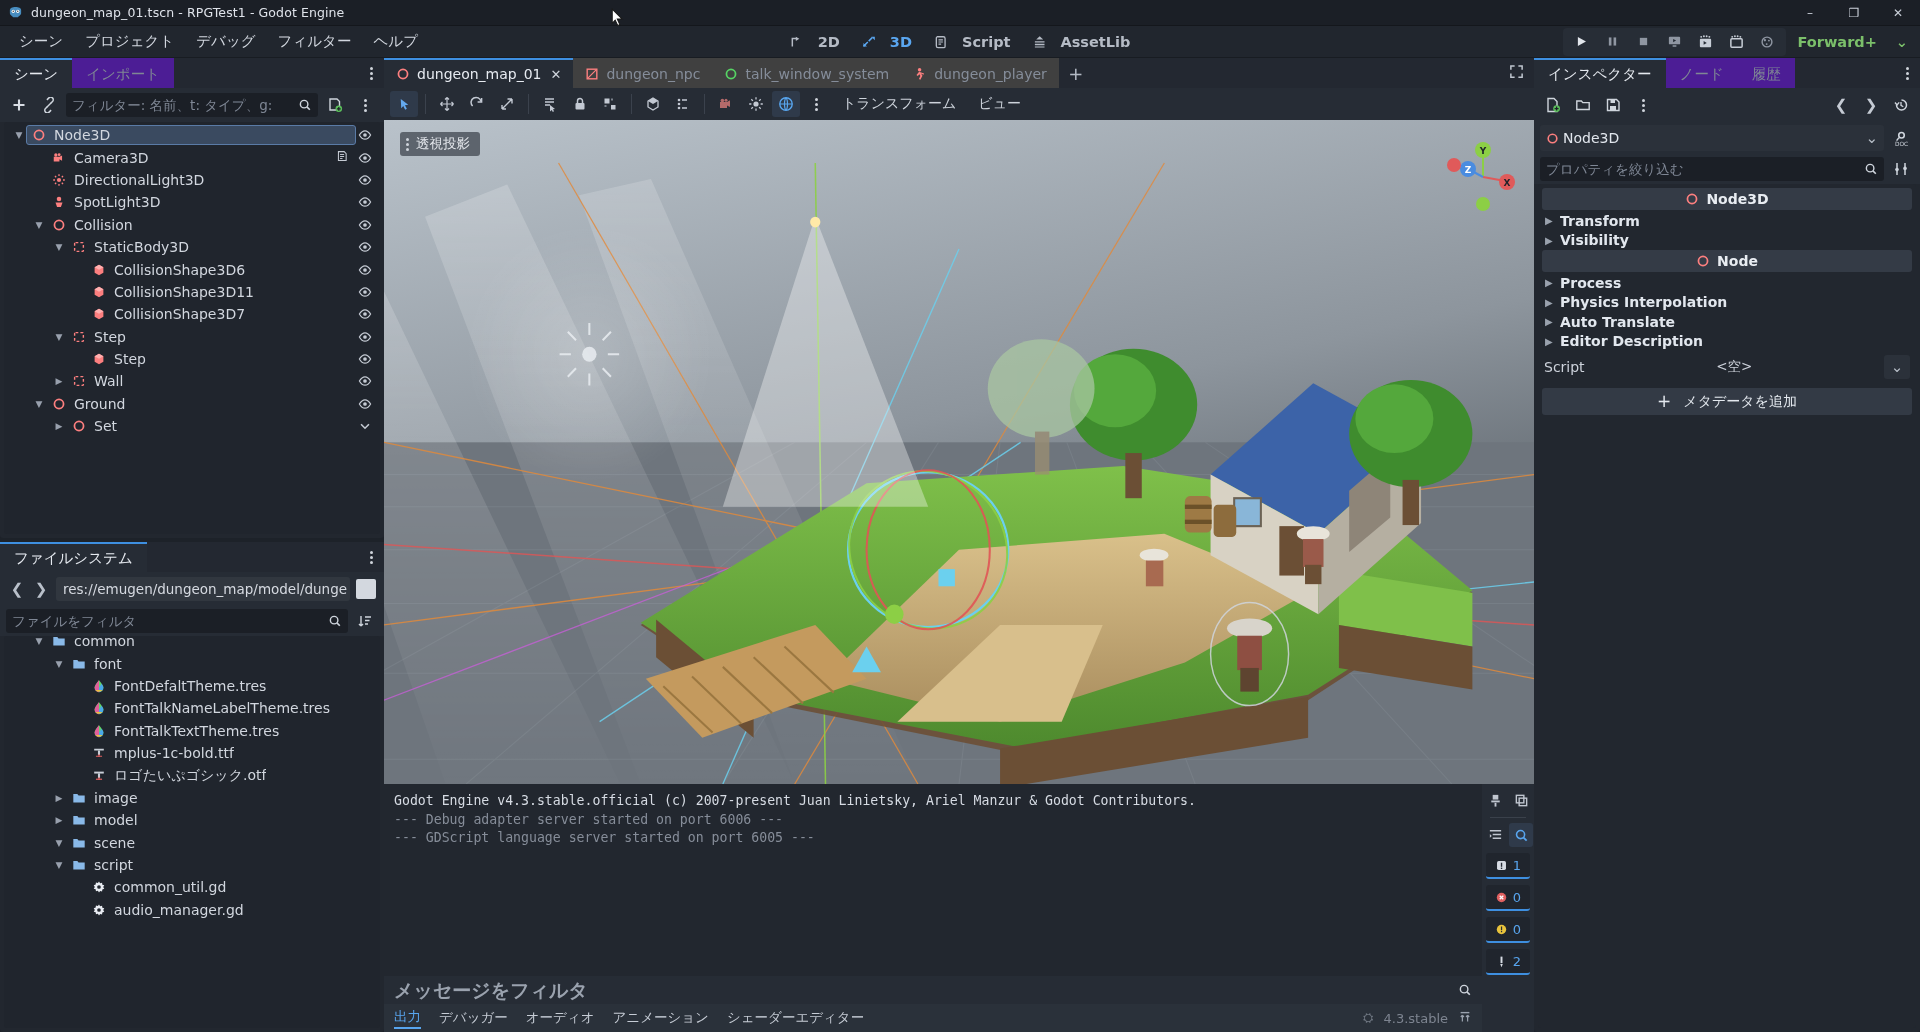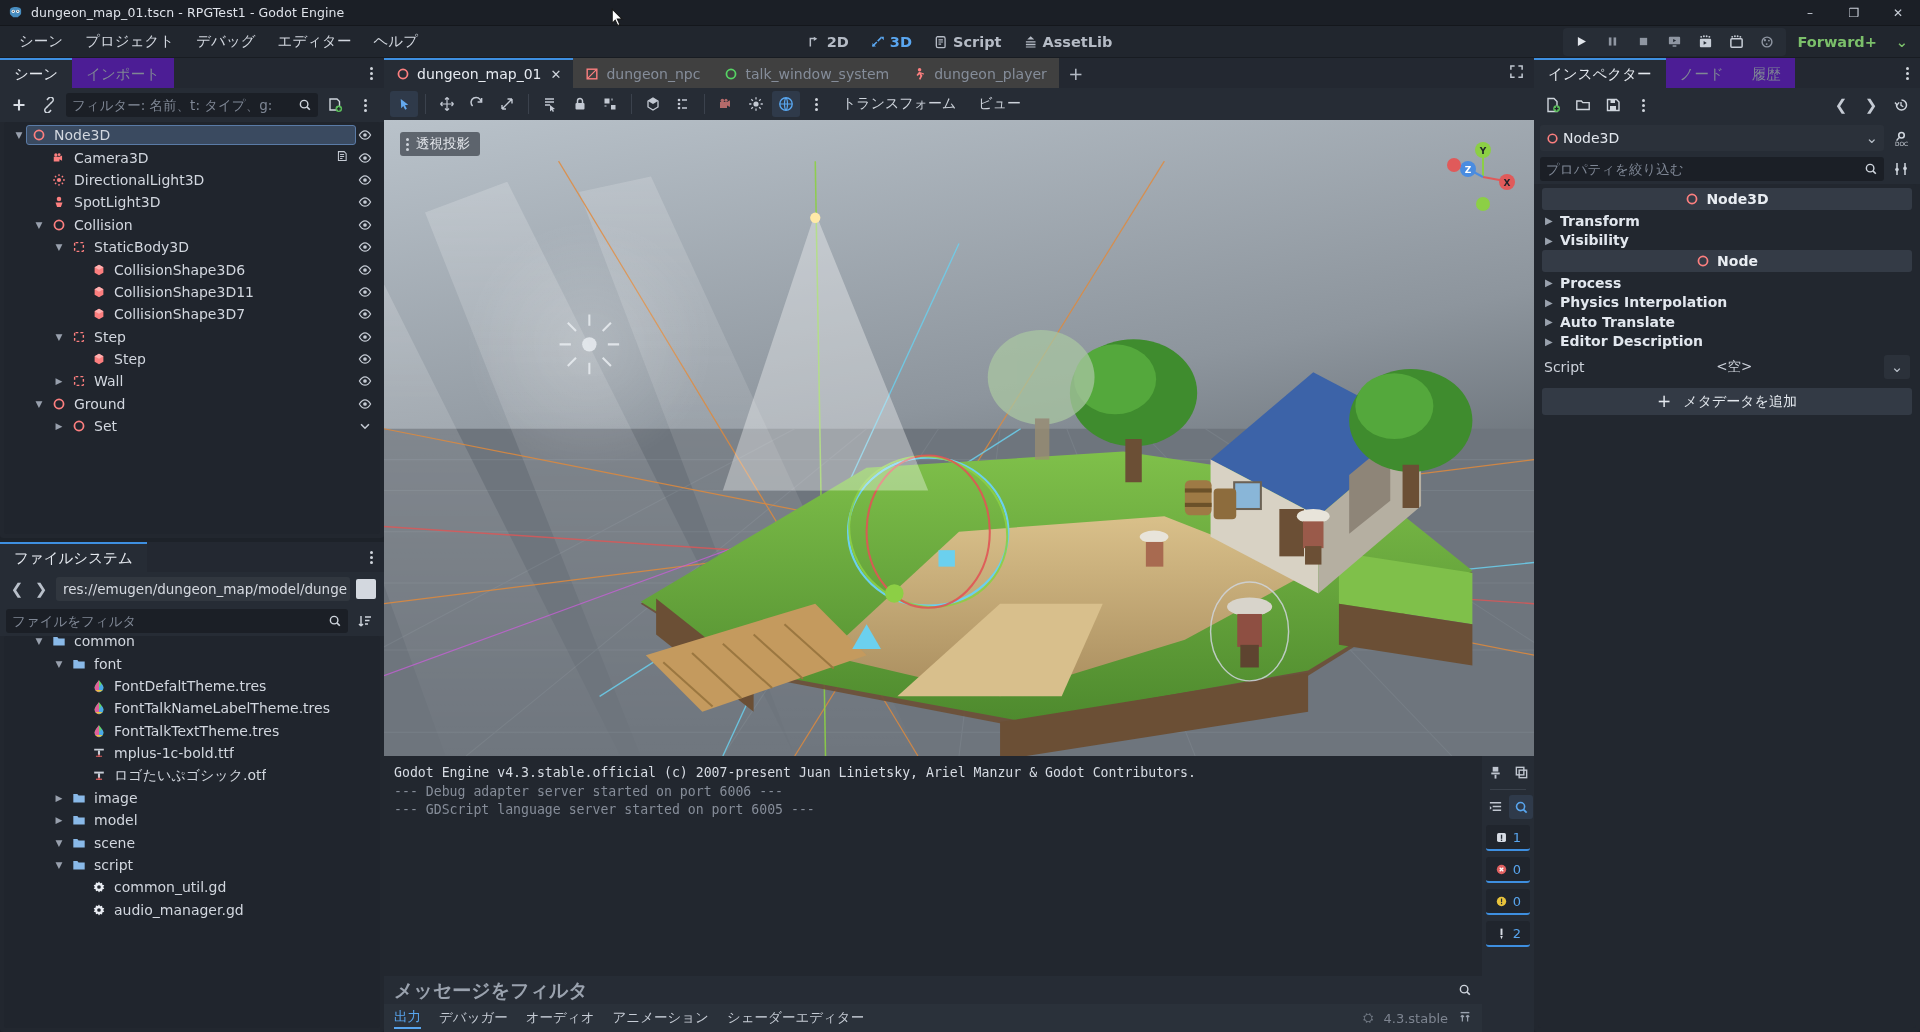--- a/index.html
+++ b/index.html
@@ -20,21 +20,21 @@
   .titlebar .title{ font-size:12.5px; color:#dfe3ea; letter-spacing:0.1px; }
   .win-btns{ margin-left:auto; display:flex; height:26px; }
   .win-btn{ width:44px; height:26px; display:flex;align-items:center;justify-content:center;
             color:#c9cfd8; font-size:12px; }
 
   
   .menubar{ height:32px; background:#21262e; display:flex; align-items:center; padding:0 8px;
             position:relative; flex:none; border-bottom:1px solid #181c22; }
   .menu-item{ padding:4px 11px; font-size:14.5px; color:#d2d7df; border-radius:3px; }
   .main-tabs{ position:absolute; left:50%; transform:translateX(-50%); display:flex; align-items:center; gap:2px; }
-  .main-tab{ display:flex; align-items:center; gap:5px; padding:3px 10px; border-radius:3px;
+  .main-tab{ display:flex; align-items:center; gap:14px; padding:3px 10px; border-radius:3px;
              font-size:14.5px; font-weight:bold; color:#b5bbc5; }
   .main-tab.active{ color:#5aa6f0; }
   .main-tab svg{ display:block; }
   .run-area{ position:absolute; right:8px; display:flex; align-items:center; gap:2px; }
   .run-box{ display:flex; align-items:center; background:#272d36; border-radius:4px; padding:2px 4px; gap:2px;}
   .run-btn{ width:29px;height:24px; display:flex;align-items:center;justify-content:center; border-radius:3px; }
   .fwd{ color:#7bbf6a; font-weight:bold; font-size:14.5px; padding:0 4px 0 10px; display:flex;align-items:center;gap:19px;}
 
   
   .body{ flex:1; display:flex; min-height:0; background:#1d2229; padding:0; }
@@ -97,21 +97,21 @@
   .vsep{ width:1px; height:20px; background:#3b424d; margin:0 5px;}
   .vtxt{ padding:0 10px; font-size:14px; color:#cdd3db;}
 
   .viewport{ flex:1; position:relative; overflow:hidden; min-height:0; background:#4a5158; margin:0 0 0 0;}
   .pill{ position:absolute; display:flex; align-items:center; gap:7px; background:#474d56cc; color:#e6e9ee;
          font-size:13.5px; padding:3px 10px 3px 6px; border-radius:3px; }
   .dots{ display:flex; flex-direction:column; gap:2px; }
   .dots i{ width:3px;height:3px;background:#cfd4db;border-radius:50%; display:block;}
 
   
-  .outwrap{ height:276px; flex:none; display:flex; background:#1d2229; }
+  .outwrap{ height:248px; flex:none; display:flex; background:#1d2229; }
   .outmain{ flex:1; display:flex; flex-direction:column; min-width:0; }
   .outtext{ flex:1; background:#22272f; font-family:"DejaVu Sans Mono","Liberation Mono",monospace;
             font-size:13.2px; padding:8px 10px; line-height:1.42; overflow:hidden; }
   .outline1{ color:#d6dbe3; }
   .outline2{ color:#868d99; }
   .filterbar{ height:28px; background:#262c35; display:flex; align-items:center; padding:0 10px; gap:6px; flex:none;}
   .filterbar input{ flex:1; background:transparent; border:0; outline:0; color:#eab308;
                     font-size:19px; font-family:inherit;font-weight:bold;}
   .filterbar input::placeholder{ color:#9aa2ae;}
   .btabs{ height:28px; background:#2a313a; display:flex; align-items:center; padding:0 10px; gap:18px; flex:none;
@@ -162,21 +162,21 @@
       <div class="win-btn">–</div>
       <div class="win-btn">❐</div>
       <div class="win-btn close">✕</div>
     </div>
   </div>
 
   <div class="menubar">
     <div class="menu-item">シーン</div>
     <div class="menu-item">プロジェクト</div>
     <div class="menu-item">デバッグ</div>
-    <div class="menu-item">エディター</div>
+    <div class="menu-item">フィルター</div>
     <div class="menu-item">ヘルプ</div>
 
     <div class="main-tabs">
       <div class="main-tab">
         <svg width="14" height="14" viewBox="0 0 16 16">
           <path d="M3 13V4h5" fill="none" stroke="#b5bbc5" stroke-width="1.7"></path>
           <path d="M7 2l4 2.4-4 2.4z" fill="#b5bbc5"></path>
         </svg>
         <span>2D</span>
       </div>

